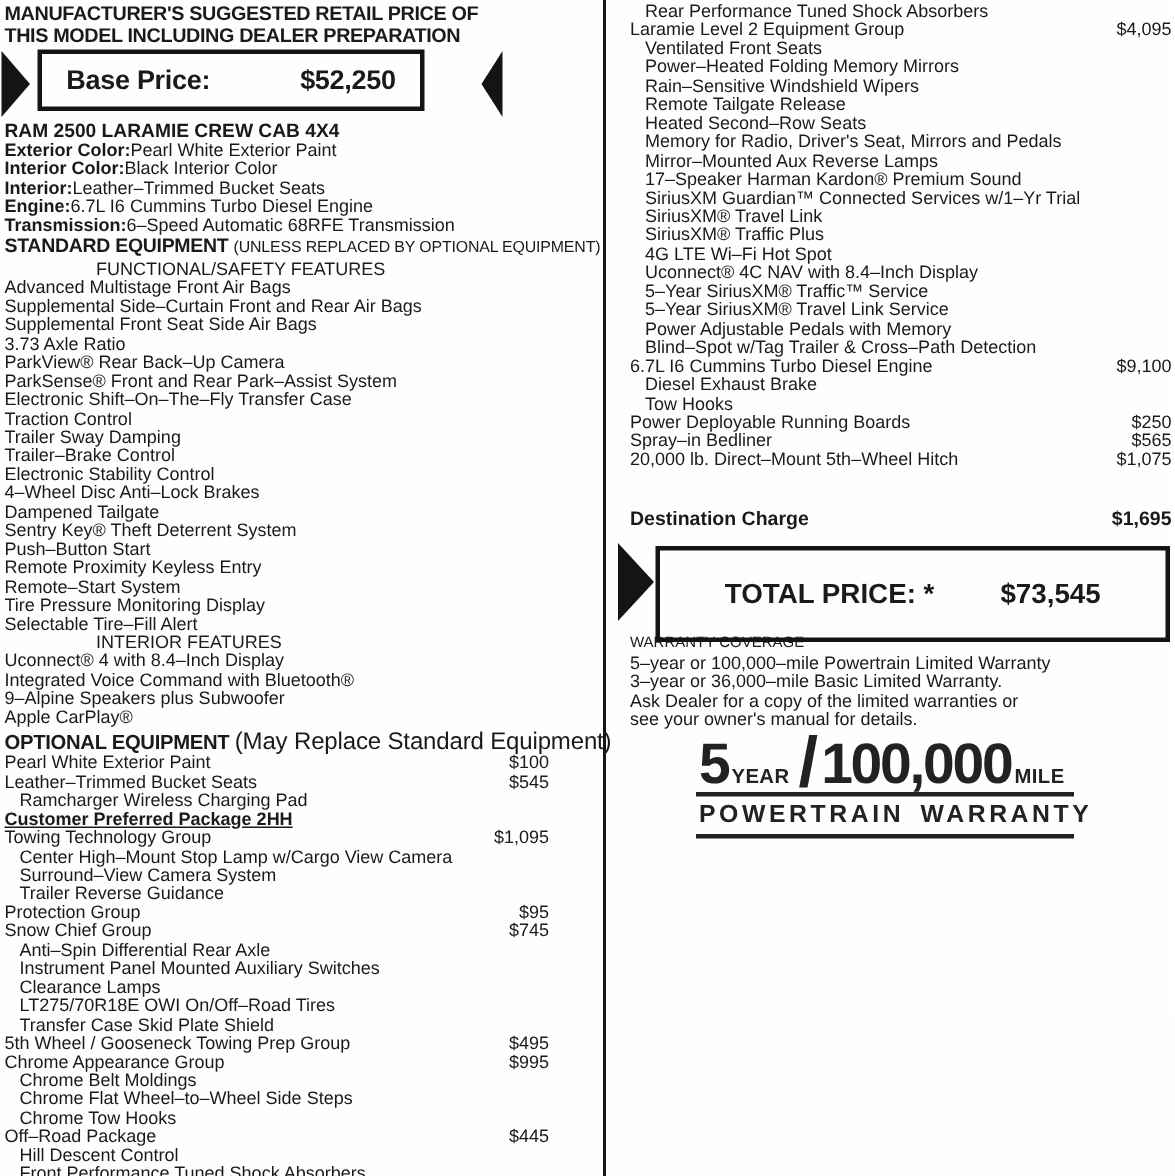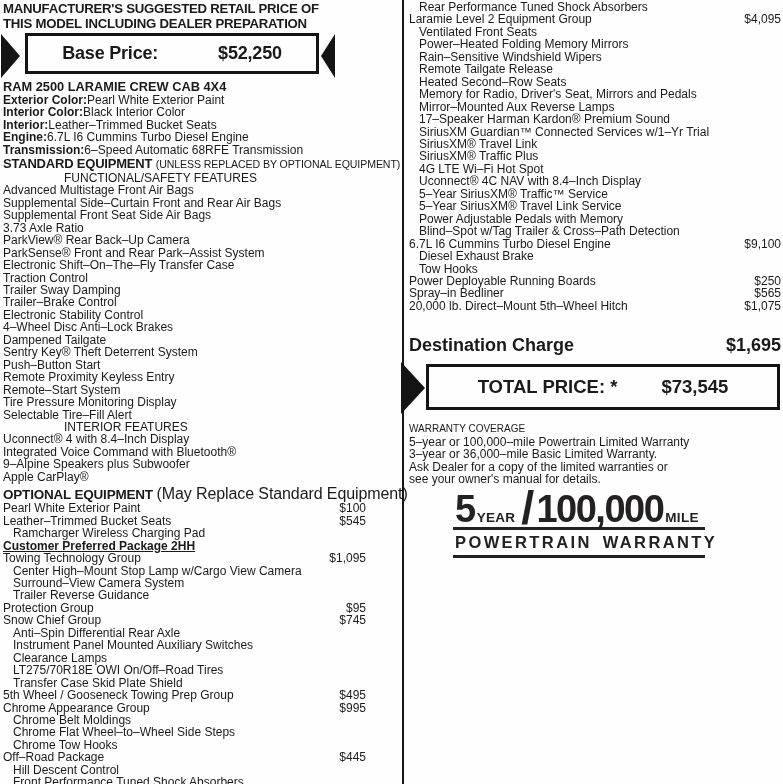--- a/index.html
+++ b/index.html
@@ -3,26 +3,26 @@
 <meta charset="utf-8">
 <style>
   html,body{margin:0;padding:0;background:#fff;}
   .sheet{
     position:relative; width:783px; height:784px; overflow:hidden;
     background:#fefefe; color:var(--ink,#1a1a1a);
     font-family:"Liberation Sans", sans-serif;
   }
   .divider{position:absolute; left:402px; top:0; bottom:0; width:2px; background:#161616;}
   .col-left{position:absolute; left:0; top:0; width:402px; box-sizing:border-box; padding:2px 36px 0 3px;}
-  .col-right{position:absolute; left:404px; top:0; width:379px; box-sizing:border-box; padding:1px 2px 0 5px;}
+  .col-right{position:absolute; left:404px; top:0; width:379px; box-sizing:border-box; padding:1px 2px 0 16px;}
 
   .msrp-header{font-weight:bold; font-size:13.2px; line-height:14.6px; letter-spacing:-0.25px; white-space:nowrap;}
 
   .bp-row{position:relative; height:46px; margin-top:2px;}
-  .bp-box{position:absolute; left:22px; top:0; width:294px; height:41px; border:3px solid #141414;
+  .bp-box{position:absolute; left:22px; top:0; width:258px; height:41px; border:3px solid #141414;
           box-sizing:border-box; display:flex; align-items:center; justify-content:center; gap:60px;}
   .bp-box span{font-weight:bold; font-size:18px; letter-spacing:-0.2px; white-space:nowrap;}
   .arrow-r{position:absolute; left:-2px; top:1px; width:0; height:0;
            border-top:22px solid transparent; border-bottom:22px solid transparent; border-left:19px solid #141414;}
   .arrow-l{position:absolute; left:318px; top:1px; width:0; height:0;
            border-top:22px solid transparent; border-bottom:22px solid transparent; border-right:14px solid #141414;}
 
   .model{font-weight:bold; font-size:12.8px; line-height:13.5px; margin-top:1px; white-space:nowrap;}
 
   .list .row{display:flex; font-size:12px; line-height:12.45px; white-space:nowrap;}
@@ -30,25 +30,25 @@
   .list .row .price{margin-left:auto;}
   .list .row.ind{padding-left:10px;}
   .list .row.bold{font-weight:bold;text-decoration:underline;}
 
   .sec-title{font-size:13px; font-weight:bold; line-height:15px; white-space:nowrap; letter-spacing:-0.2px;}
   .sec-title .note{font-weight:normal; font-size:10.6px; letter-spacing:-0.1px;text-align:right;}
   .subhead{margin-left:61px; font-size:12px; line-height:12.45px; white-space:nowrap;}
   .opt-title{margin-top:3px; font-size:13.5px; font-weight:bold; line-height:15px; white-space:nowrap; letter-spacing:-0.2px;}
   .opt-title .note{font-weight:normal; font-size:16px; letter-spacing:-0.1px;}
 
-  .dest-row{display:flex; font-weight:bold; font-size:18px; line-height:13px; margin-top:27px; white-space:nowrap;align-items:flex-end;}
+  .dest-row{display:flex; font-weight:bold; font-size:13px; line-height:13px; margin-top:27px; white-space:nowrap;align-items:flex-end;}
   .dest-row .price{margin-left:auto;}
 
   .tp-row{position:relative; height:52px; margin-top:10px;}
-  .tp-box{position:absolute; left:17px; right:1px; top:2px; height:46px; border:3px solid #141414;
+  .tp-box{position:absolute; left:17px; right:1px; top:2px; height:64px; border:3px solid #141414;
           box-sizing:border-box; display:flex; align-items:center; justify-content:center; gap:44px;}
   .tp-box span{font-weight:bold; font-size:18.5px; white-space:nowrap;}
   .tp-arrow{position:absolute; left:-8px; top:0; width:0; height:0;
             border-top:26px solid transparent; border-bottom:26px solid transparent; border-left:24px solid #141414;}
 
   .warranty{margin-top:8px;}
   .w-title{font-weight:normal; font-size:10px; line-height:13.5px;}
   .warranty .list .row{line-height:12.45px;}
 
   .wlogo{margin:5px 0 0 44px; width:252px; color:#242122;}

